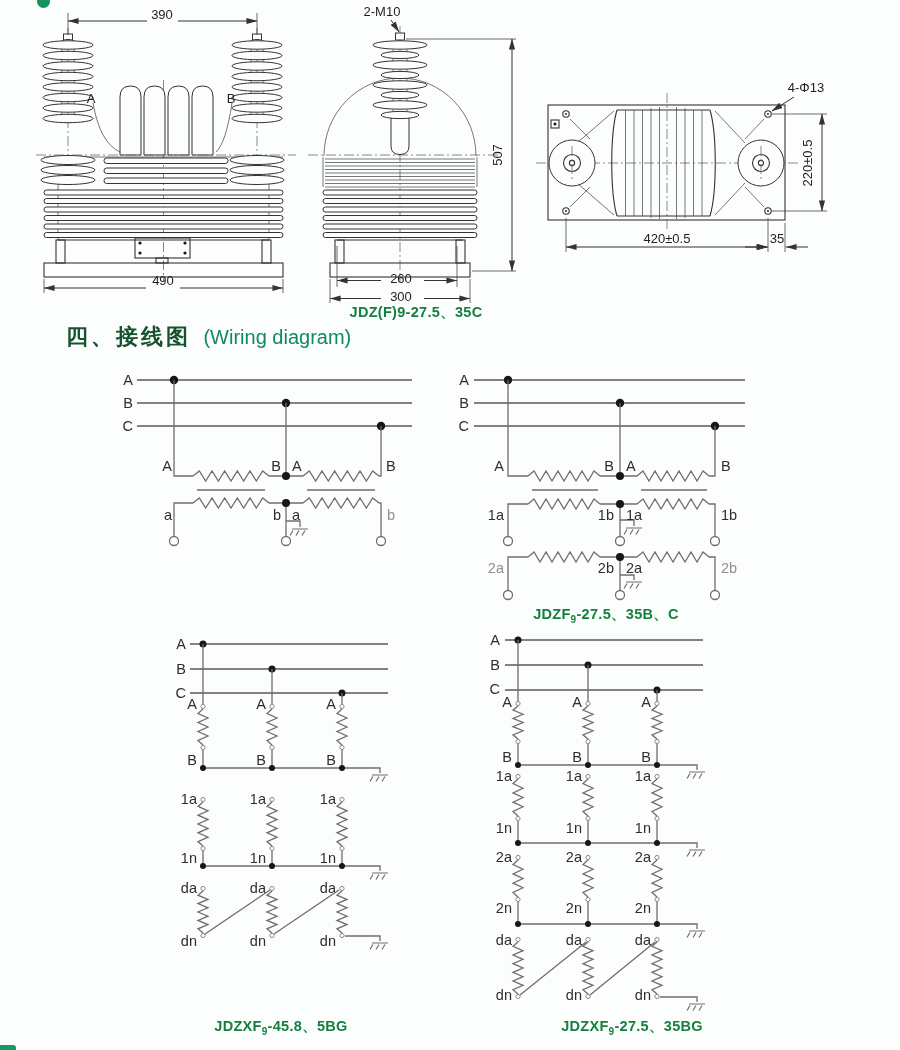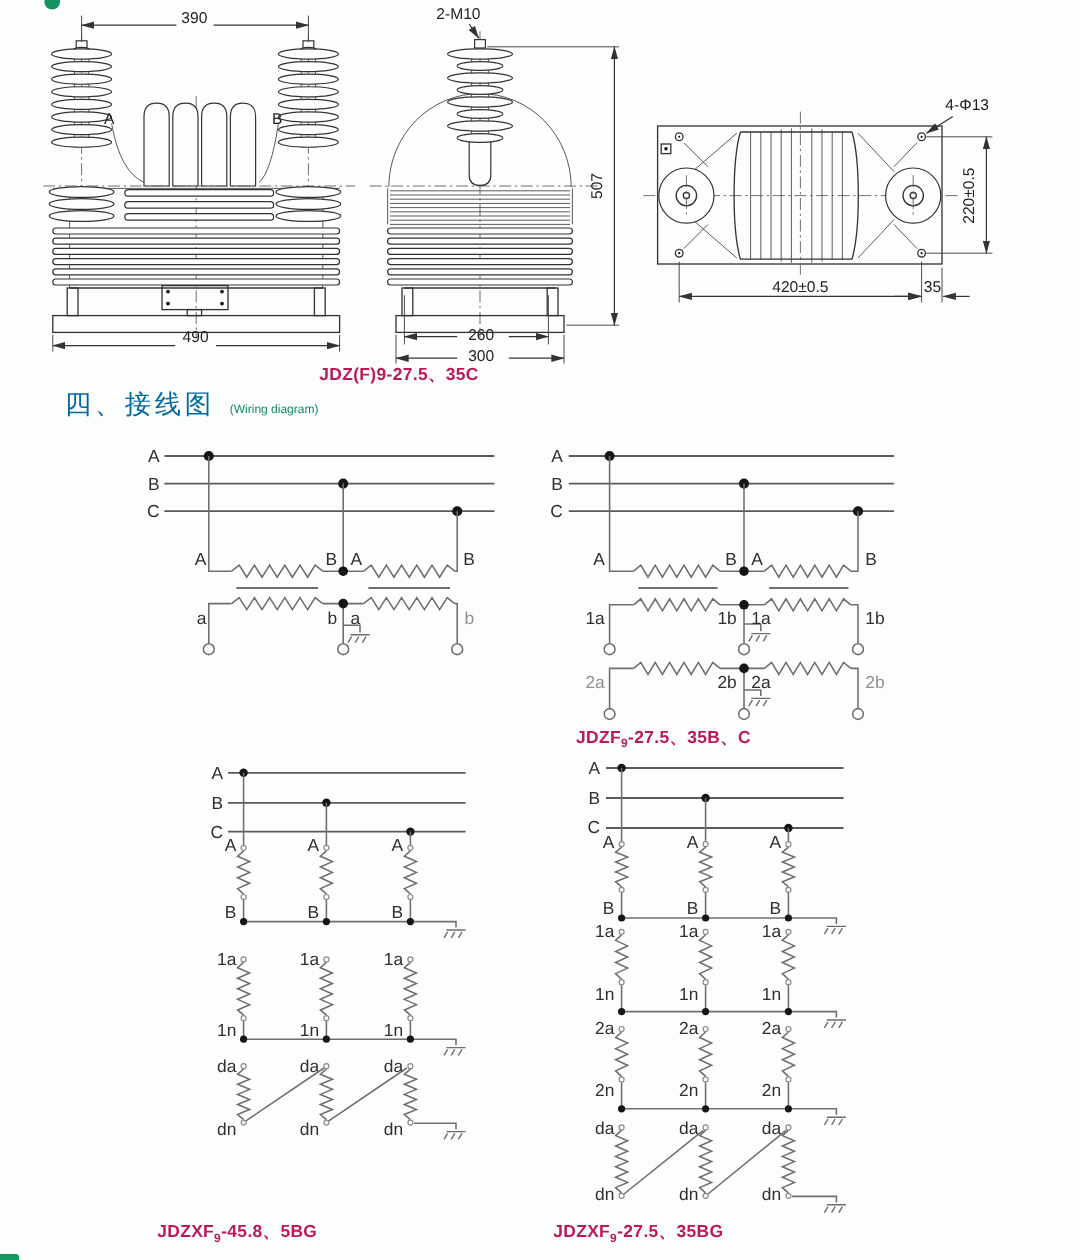--- a/index.html
+++ b/index.html
@@ -16,26 +16,26 @@
   .wire{stroke:#6e6e6e;stroke-width:1.3;fill:none}
   .bus{stroke:#5a5a5a;stroke-width:1.5;fill:none}
   .core{stroke:#6e6e6e;stroke-width:1.7}
   .dot{fill:#161616;stroke:none}
   .term{fill:#fff;stroke:#6e6e6e;stroke-width:1.3}
   .mini{fill:#fdfdfd;stroke:#8a8a8a;stroke-width:1}
   .dimt{font-size:13px;fill:#1f1f1f}
   .dlab{font-size:13px;fill:#222}
   .wlab{font-size:14.5px;fill:#2e2e2e}
   .gray{fill:#8f8f8f}
-  .cap{position:absolute;width:300px;font-size:14.5px;font-weight:bold;
-       color:#be185d;letter-spacing:.3px}
+  .cap{position:absolute;width:300px;text-align:center;font-size:14.5px;font-weight:bold;
+       color:#15803d;letter-spacing:.3px}
   .cap sub{font-size:10px;}
   #section-header{position:absolute;left:54px;top:322px;white-space:nowrap;}
-  #section-header .zh{font-size:22px;font-weight:normal;color:#0369a1;letter-spacing:3px;}
-  #section-header .en{font-size:10px;font-weight:500;color:#0f8a5f;margin-left:8px;}
+  #section-header .zh{font-size:22px;font-weight:bold;color:#14532d;letter-spacing:3px;margin-left:12px;}
+  #section-header .en{font-size:20px;font-weight:500;color:#0f8a5f;margin-left:8px;}
   #green-dot{position:absolute;left:37px;top:-5px;width:13px;height:13px;border-radius:50%;
        background:#12935f;}
   #green-corner{position:absolute;left:0;top:1045px;width:16px;height:5px;background:#129a62;
        border-top-right-radius:3px;}
 </style>
 </head>
 <body>
 
 <div id="stage">
 <svg width="900" height="1050" viewBox="0 0 900 1050">
@@ -453,22 +453,22 @@
 
 <div id="section-header">
   <span class="zh">四、接线图</span>
   <span class="en">(Wiring diagram)</span>
 </div>
 
 
 <div class="cap" style="left:266px;top:303px">
   <span>JDZ(F)9-27.5、35C</span>
 </div>
-<div class="cap" style="left:480px;top:605px">
+<div class="cap" style="left:456px;top:605px">
   <span>JDZF</span><sub>9</sub><span>-27.5、35B、C</span>
 </div>
 <div class="cap" style="left:131px;top:1017px">
   <span>JDZXF</span><sub>9</sub><span>-45.8、5BG</span>
 </div>
-<div class="cap" style="left:461px;top:1017px">
+<div class="cap" style="left:482px;top:1017px">
   <span>JDZXF</span><sub>9</sub><span>-27.5、35BG</span>
 </div>
 </div>
 
 </body></html>

